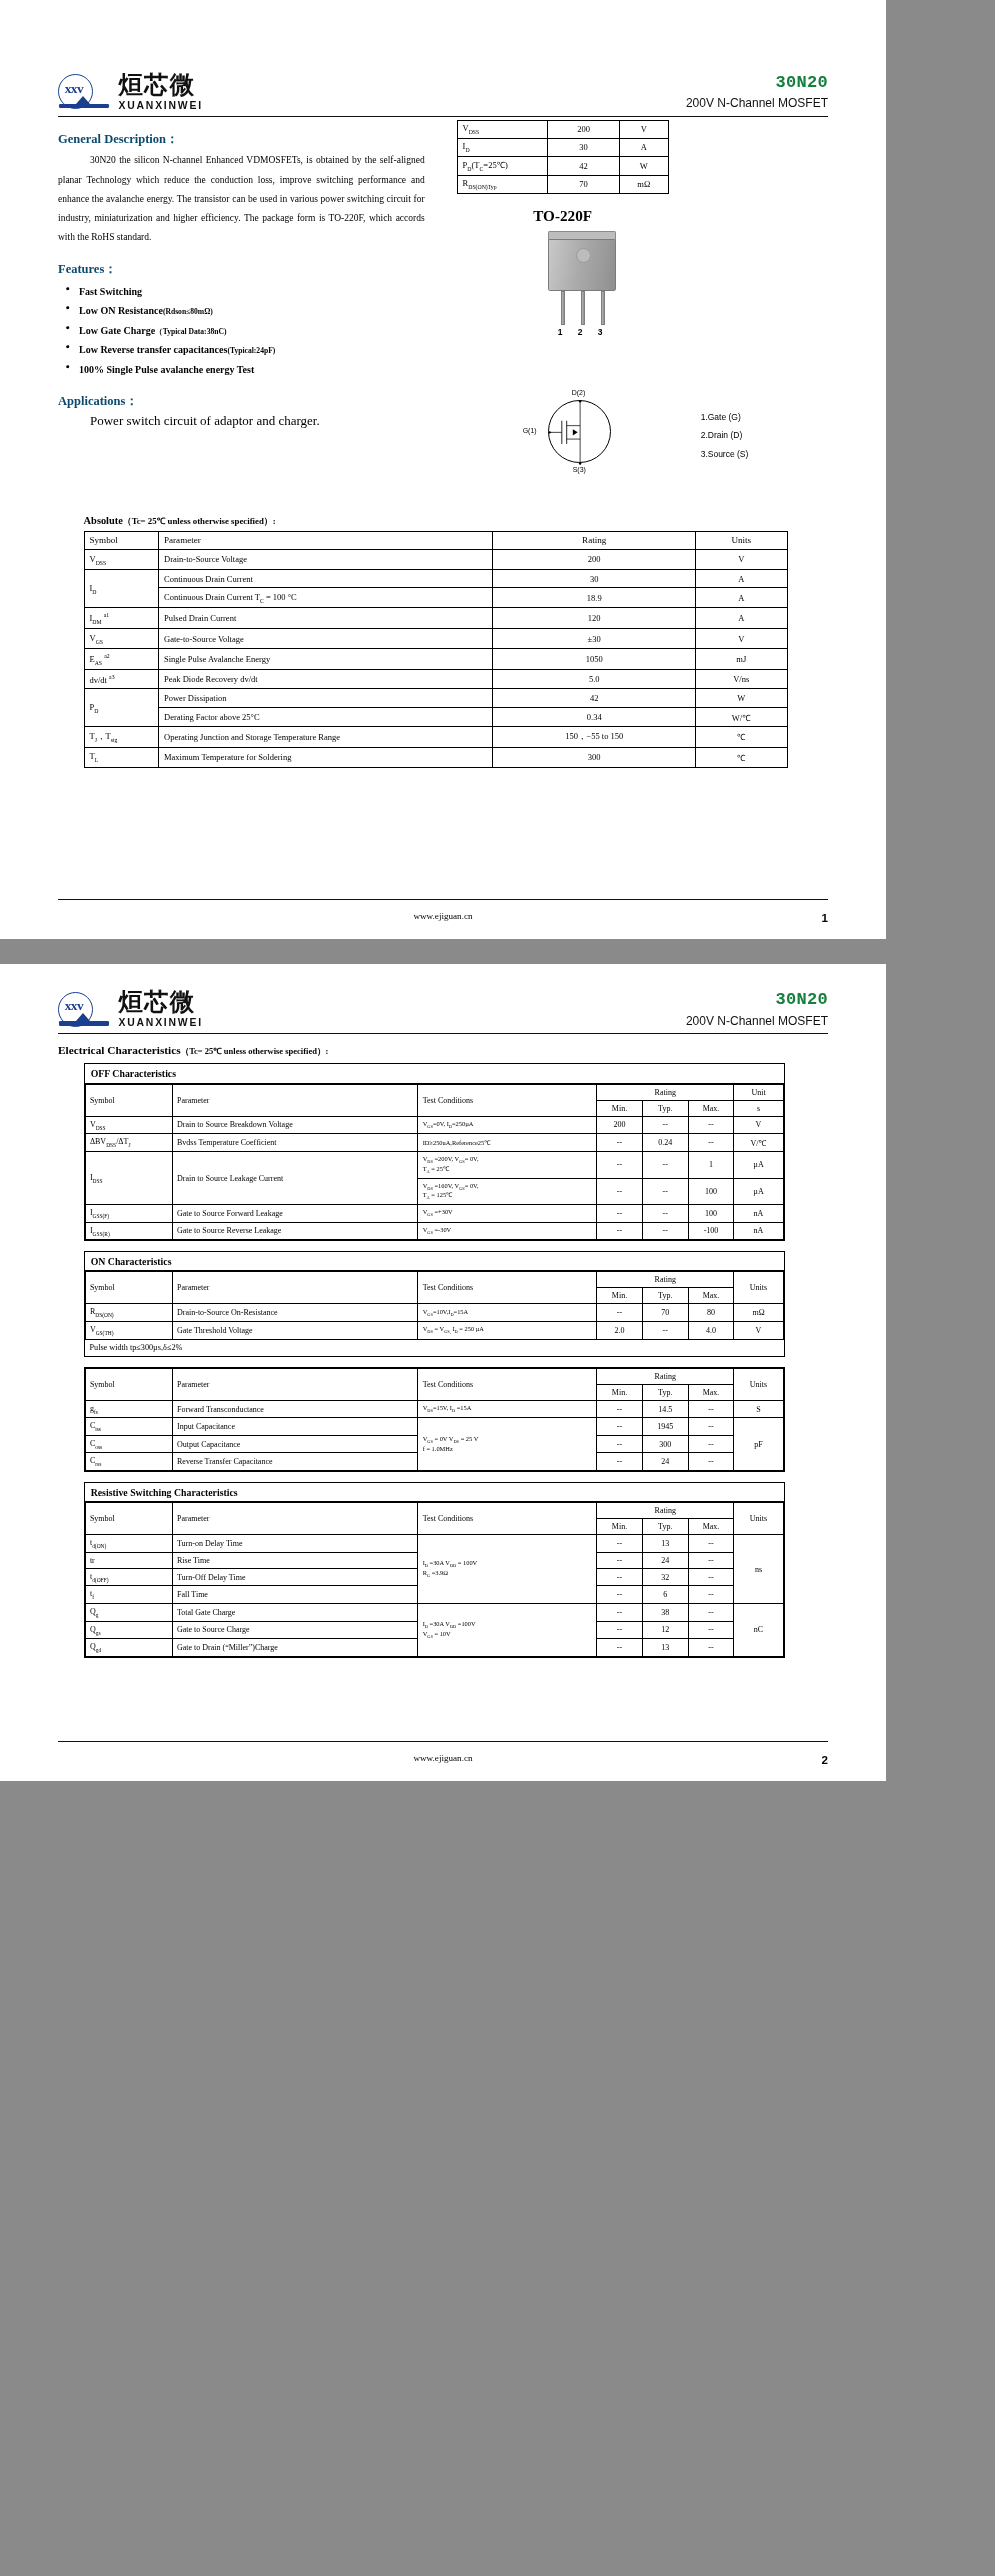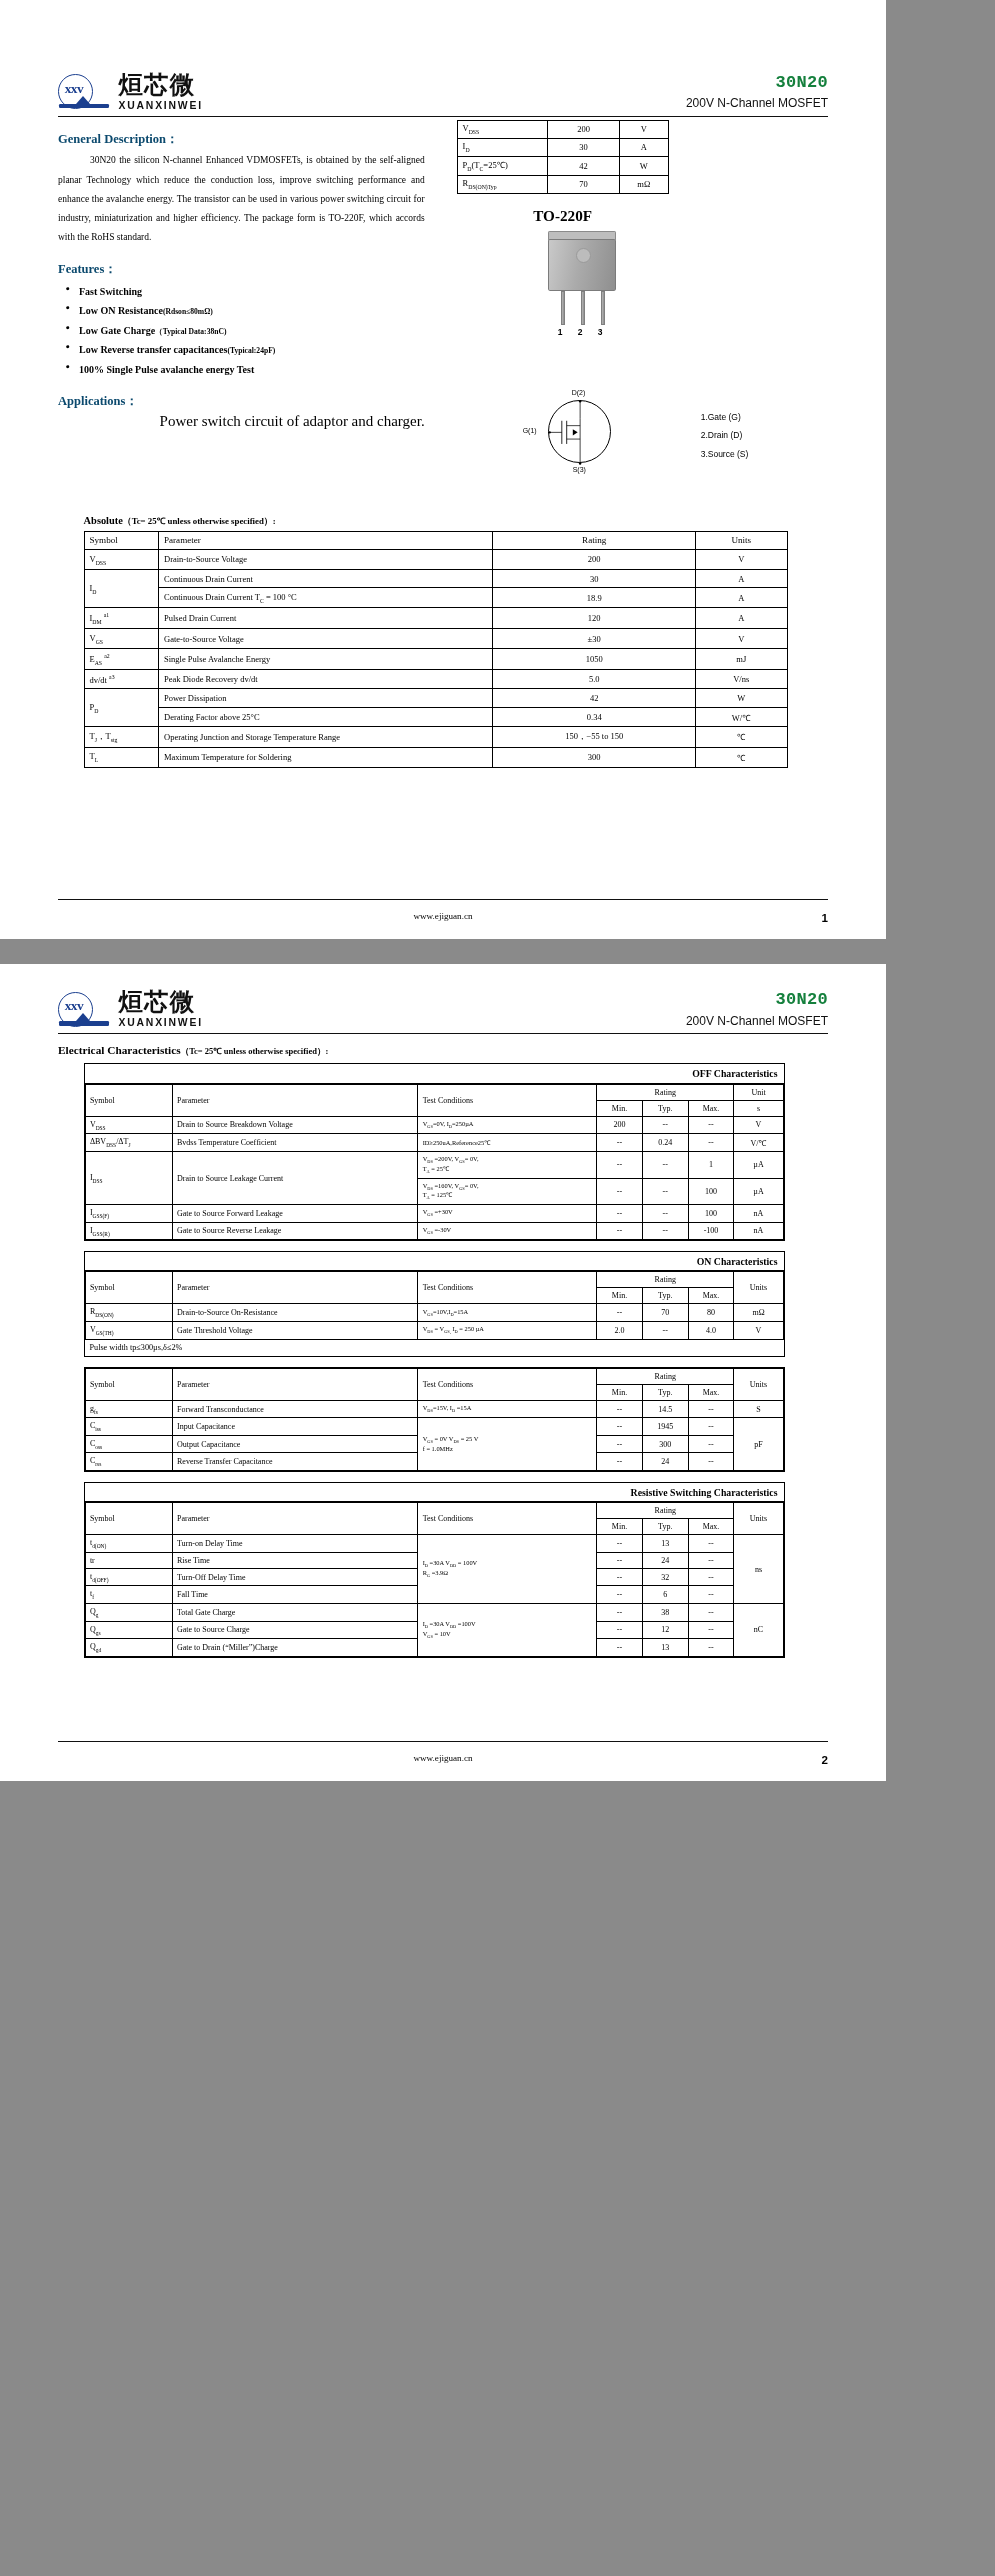--- a/index.html
+++ b/index.html
@@ -83,21 +83,21 @@
 
   .feat-list { list-style:none; margin: 3.7px 0 0 0; padding:0 0 0 21px; }
   .feat-list li {
     position:relative; font-size: 10px; font-weight:bold;
     line-height: 1.95; color:#000;
   }
   .feat-list li::before {
     content:"\25CF"; position:absolute; left:-13.4px; top:0; font-size:7.3px;
   }
   .feat-list .small { font-size: 7.6px; font-weight:bold; }
-  .app-text { font-size: 15px; margin: 2.4px 0 0 32px; text-align: right; }
+  .app-text { font-size: 13px; margin: 2.4px 0 0 32px; }
 
   
   .top-flex { display:flex; gap: 0; align-items:flex-start; }
   .right-col { width: 427px; padding-left: 32px; }
   table.spec {
     border-collapse: collapse; width: 212px; margin-top: 2.4px;
   }
   table.spec td {
     border: 0.6px solid #000; font-size: 8.5px; padding: 2.7px 4.9px;
     font-family:"Liberation Serif", serif;
@@ -183,21 +183,20 @@
 
   
   .ec-title { font-size: 11.3px; font-weight:bold; margin: 9.8px 0 4.9px 0; }
   .ec-title .sm { font-size: 8.5px; font-weight:bold; }
   .box {
     border: 0.8px solid #000; width: 701px; margin: 0 0 9.8px 25.6px; padding: 0;
   }
   .box-hd {
     font-size: 9.8px; font-weight:bold; padding: 3.7px 6.1px;
     border-bottom: 0.8px solid #000;
-    text-align: right;
   }
   table.ec { border-collapse: collapse; width: 100%; }
   table.ec td, table.ec th {
     border: 0.6px solid #000; font-size: 8px; padding: 3px 4.3px;
     font-family:"Liberation Serif", serif; font-weight: normal; text-align:left;
     vertical-align: middle;
   }
   table.ec td.c { text-align:center; }
   table.ec th.c { text-align:center; }
   table.ec .tiny { font-size: 6.4px; line-height:1.25; }

